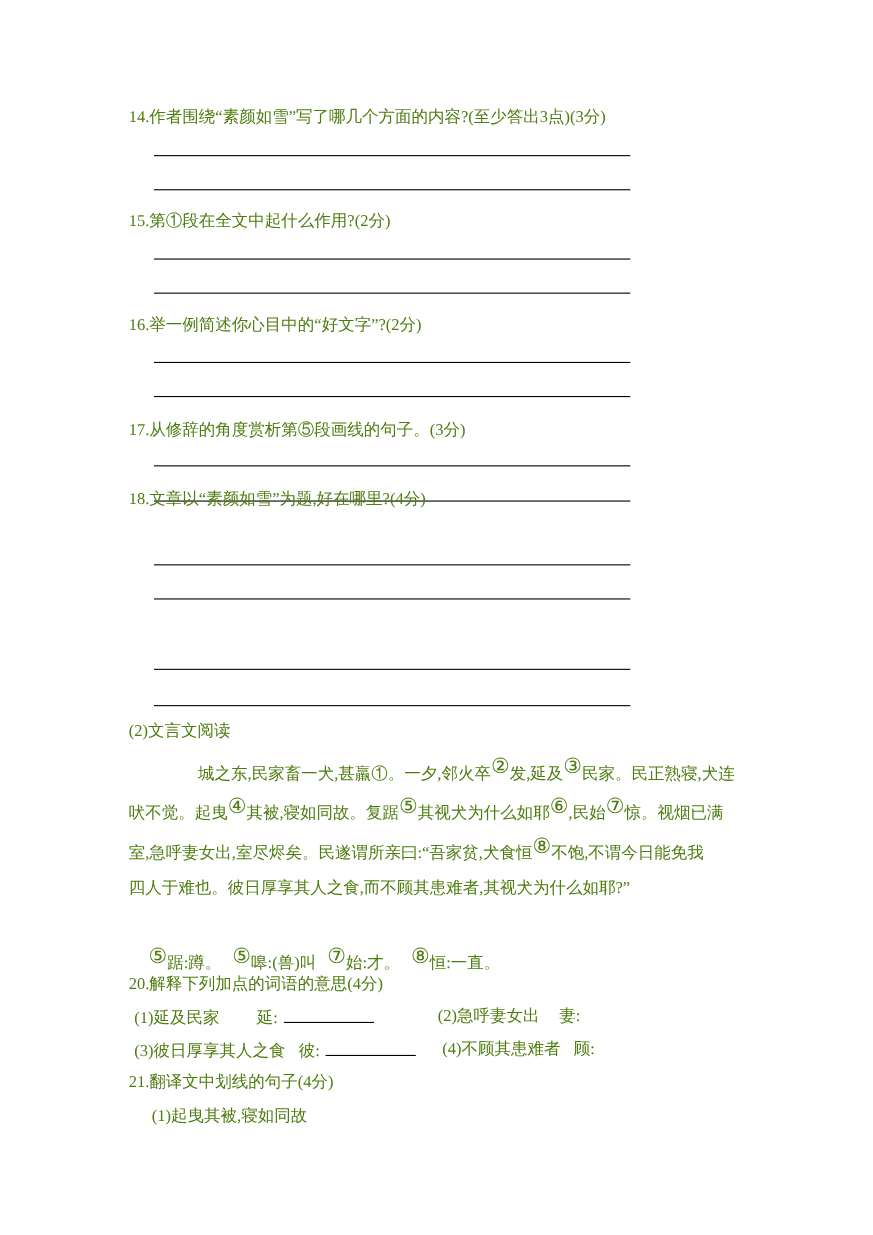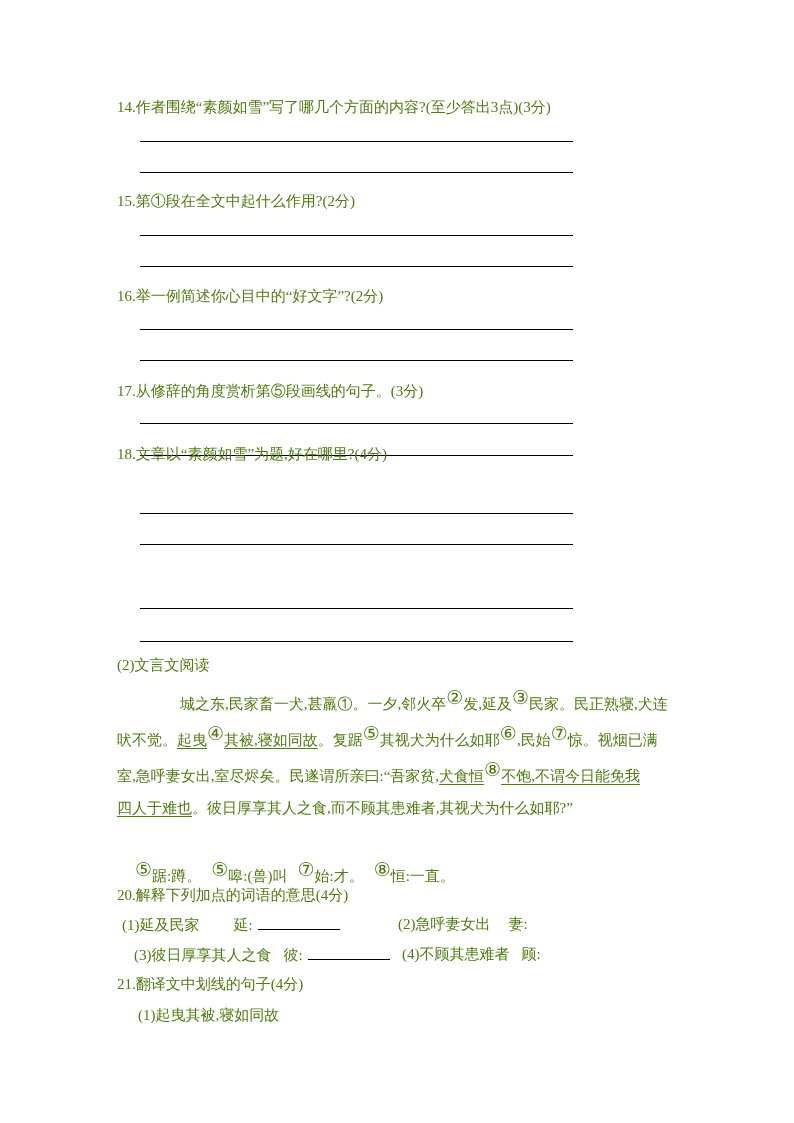--- a/index.html
+++ b/index.html
@@ -17,21 +17,21 @@
   }
   .abs { position:absolute; white-space:nowrap; }
   .qh { left:117px; }
   .rule {
     position:absolute;
     left:140px; width:433px; height:0;
     border-bottom:1.5px solid #000;
   }
   .pline { left:117px; }
   .pline.indent { left:159px;margin-left:21px; }
-  .u { text-decoration:underline; text-underline-offset:3px; }
+  .u { text-underline-offset:3px; }
   .circ {
     font-size:19px;
     line-height:0;
     position:relative; top:-5px;
     letter-spacing:0;
   }
   .nitem { display:inline-block; }
   .n1g { margin-left:7px; }
   .n2g { margin-left:10px; }
   .blank {
@@ -84,19 +84,19 @@
   <div class="abs pline" style="top:800px"><span class="u">四人于难也</span><span>。彼日厚享其人之食,而不顾其患难者,其视犬为什么如耶?”</span></div>
 
 
   <div class="abs" style="top:868px;left:135px"><span class="nitem"><span class="circ">⑤</span><span>踞:蹲。</span></span><span class="nitem n2g"><span class="circ">⑤</span><span>嗥:(兽)叫</span></span><span class="nitem n2g"><span class="circ">⑦</span><span>始:才。</span></span><span class="nitem n2g"><span class="circ">⑧</span><span>恒:一直。</span></span></div>
 
   <div class="abs qh" style="top:887px">20.解释下列加点的词语的意思(4分)</div>
 
   <div class="abs" style="top:916px;left:122px"><span>(1)延及民家</span><span class="gap-wide"></span><span>延:</span><span class="blank"></span></div>
   <div class="abs" style="top:916px;left:398px"><span>(2)急呼妻女出</span><span class="gap-med"></span><span>妻:</span></div>
 
-  <div class="abs" style="top:946px;left:134px"><span>(3)彼日厚享其人之食</span><span class="gap-sm"></span><span>彼:</span><span class="blank"></span></div>
+  <div class="abs" style="top:946px;left:122px"><span>(3)彼日厚享其人之食</span><span class="gap-sm"></span><span>彼:</span><span class="blank"></span></div>
   <div class="abs" style="top:946px;left:402px"><span>(4)不顾其患难者</span><span class="gap-sm"></span><span>顾:</span></div>
 
   <div class="abs qh" style="top:976px">21.翻译文中划线的句子(4分)</div>
   <div class="abs" style="top:1007px;left:138px">(1)起曳其被,寝如同故</div>
 
 </div>
 
 </body></html>

